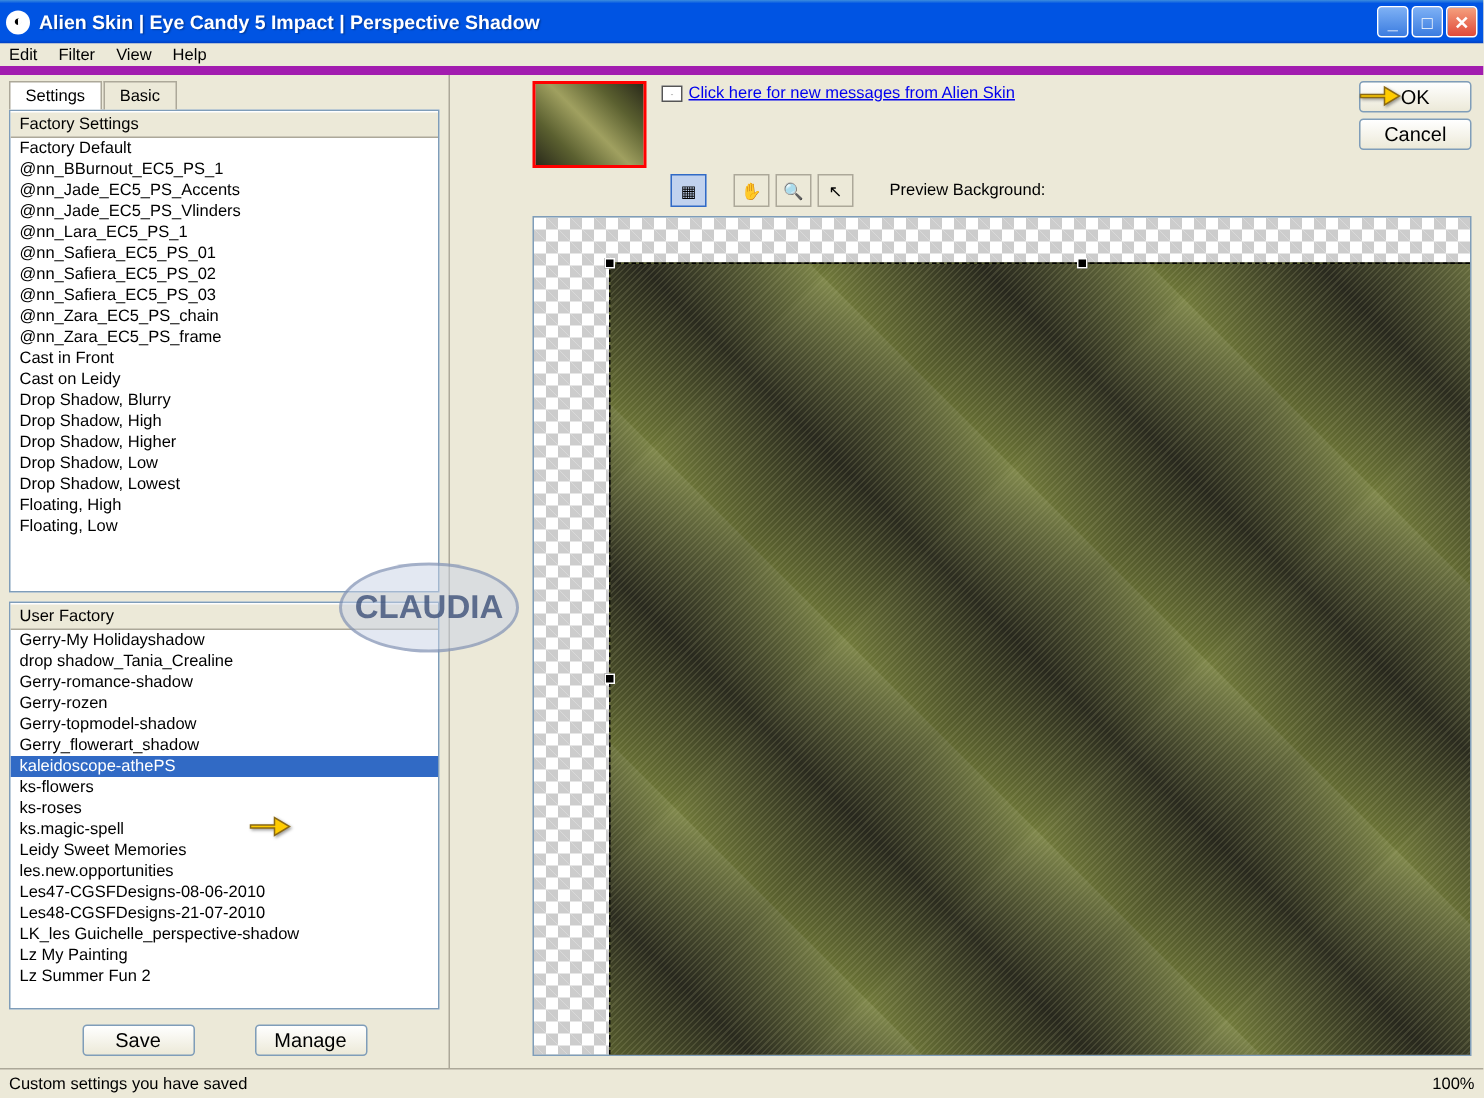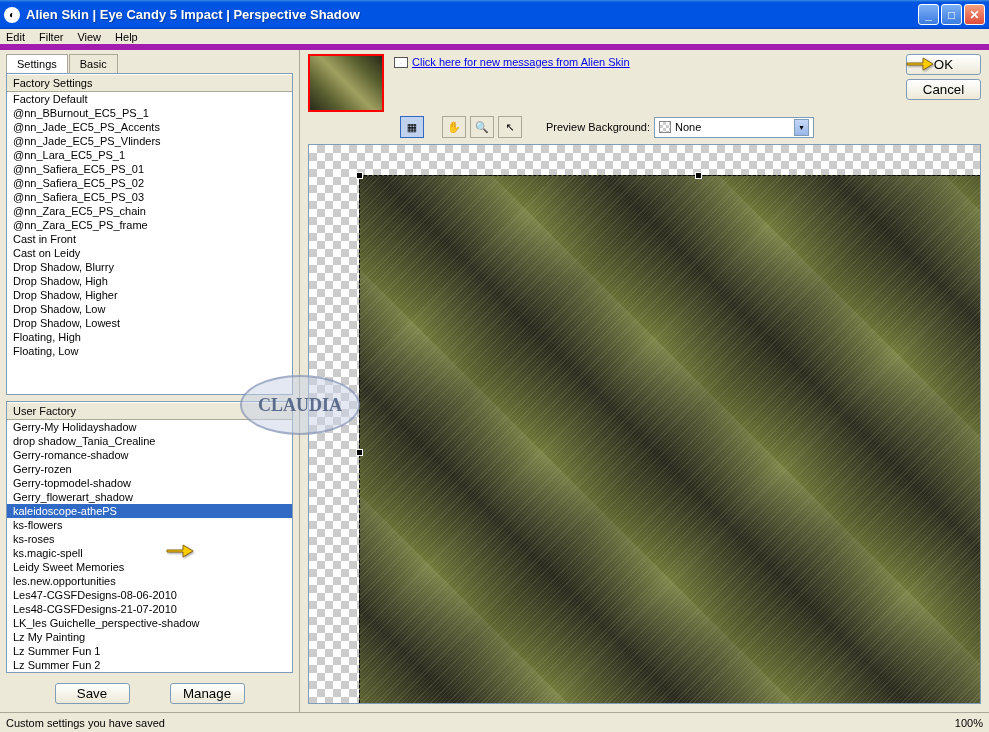--- a/index.html
+++ b/index.html
@@ -6,21 +6,21 @@
 body { font-family: Tahoma, Arial, sans-serif; font-size: 11px; background: #ece9d8; width: 989px; height: 732px; overflow: hidden; position: relative; }
 .titlebar { background: linear-gradient(to bottom, #3c8cde 0%, #0054e3 8%, #0054e3 92%, #003dc0 100%); height: 29px; display: flex; align-items: center; padding: 0 4px; color: white; font-weight: bold; font-size: 13px; }
 .titlebar-icon { width: 16px; height: 16px; background: #fff; border-radius: 50%; margin-right: 6px; display:inline-flex; align-items:center; justify-content:center; color:#000; font-size:10px;}
 .titlebar-text { flex: 1; text-shadow: 1px 1px 1px rgba(0,0,0,0.3); }
 .winbtns { display: flex; gap: 2px; }
 .winbtn { width: 21px; height: 21px; border-radius: 3px; border: 1px solid #fff; display: flex; align-items: center; justify-content: center; font-weight: bold; color: white; font-size: 12px; }
 .winbtn.min, .winbtn.max { background: linear-gradient(to bottom, #7eb1f5, #3b7ce0); }
 .winbtn.close { background: linear-gradient(to bottom, #f5a17e, #e04a3b); }
 .menubar { background: #ece9d8; height: 21px; display: flex; align-items: center; padding: 0 6px; gap: 14px; border-bottom: 6px solid #a21caf; }
 .menubar span { cursor: default; }
-.content { display: flex; height: calc(100% - 29px - 21px - 20px); }
+.content { display: flex; height: calc(100% - 29px - 21px - 20px); gap: 47px; }
 .leftpanel { width: 300px; background: #ece9d8; border-right: 1px solid #aca899; padding: 4px 6px; display: flex; flex-direction: column; }
 .tabs { display: flex; margin-bottom: 0; }
 .tab { padding: 3px 10px; border: 1px solid #aca899; background: #ece9d8; border-bottom: none; margin-right: 1px; position: relative; }
 .tab.active { background: #fff; z-index: 2; }
 .listbox { border-left: 1px solid #7f9db9; border-top: 1px solid #7f9db9; border-right: 1px solid #7f9db9; border-bottom: 1px solid #7f9db9; background: #fff; overflow-y: scroll; }
 .listheader { background: #ece9d8; padding: 2px 6px; border-bottom: 1px solid #aca899; border-top: 1px solid #fff; position: sticky; top: 0; }
 .listitem { padding: 0 6px; line-height: 14px; white-space: nowrap; cursor: default; }
 .listitem.selected { background: #316ac5; color: #fff; }
 .factorybox { height: 322px; margin-bottom: 6px; }
 .userbox { flex: 1; margin-bottom: 6px; }
@@ -42,21 +42,21 @@
 .combo-arrow { margin-left: auto; width: 15px; height: 17px; background: linear-gradient(to bottom,#c7d8f9,#98b7e8); border:1px solid #7f9db9; display:flex; align-items:center; justify-content:center; font-size:8px;}
 .checkerbox { width:12px; height:12px; display:inline-block; background-image: linear-gradient(45deg,#ccc 25%,transparent 25%,transparent 75%,#ccc 75%),linear-gradient(45deg,#ccc 25%,#fff 25%,#fff 75%,#ccc 75%); background-size:6px 6px; background-position:0 0,3px 3px; border:1px solid #888; margin-right:4px;}
 .previewarea { flex:1; margin: 0 8px 8px 8px; border: 1px solid #7f9db9; background-image: linear-gradient(45deg,#ccc 25%,transparent 25%,transparent 75%,#ccc 75%),linear-gradient(45deg,#ccc 25%,#fff 25%,#fff 75%,#ccc 75%); background-size:16px 16px; background-position:0 0,8px 8px; position: relative; overflow: hidden;}
 .previewimg { position:absolute; left:50px; top:30px; right:-50px; bottom:-20px; background: repeating-linear-gradient(45deg, rgba(120,130,60,0.7) 0px, rgba(40,40,30,0.9) 80px, rgba(150,160,90,0.6) 160px), repeating-linear-gradient(-45deg, rgba(100,110,50,0.6) 0px, rgba(30,30,20,0.8) 90px, rgba(140,150,80,0.5) 180px), #3a3a28; border:1px dashed #000; }
 .previewimg::before{content:"";position:absolute;inset:0;background: repeating-linear-gradient(135deg, transparent 0px, transparent 2px, rgba(200,200,150,0.15) 2px, rgba(200,200,150,0.15) 3px);}
 .handle { width:7px; height:7px; background:#000; border:1px solid #fff; position:absolute; }
 .statusbar { height: 20px; background: #ece9d8; border-top: 1px solid #aca899; display: flex; align-items: center; padding: 0 6px; font-size: 11px; }
 .statusbar .zoom { margin-left: auto; }
 .pointer-hand { position:absolute; width:30px; height:22px; pointer-events:none; z-index:100;}
 .pointer-hand svg { filter: drop-shadow(1px 1px 1px rgba(0,0,0,0.4)); }
-.watermark { position:absolute; left:240px; top:375px; width:120px; height:60px; border-radius:50%; background:rgba(200,210,230,0.5); border:2px solid rgba(100,120,160,0.5); display:flex; align-items:center; justify-content:center; font-family:Liberation Serif, serif; font-size:18px; color:rgba(60,80,120,0.8); font-weight:bold; pointer-events:none; z-index:50;}
+.watermark { position:absolute; left:226px; top:375px; width:120px; height:60px; border-radius:50%; background:rgba(200,210,230,0.5); border:2px solid rgba(100,120,160,0.5); display:flex; align-items:center; justify-content:center; font-family:Liberation Sans, sans-serif; font-size:22px; color:rgba(60,80,120,0.8); font-weight:bold; pointer-events:none; z-index:50;}
 ::-webkit-scrollbar { width: 17px; }
 ::-webkit-scrollbar-track { background: #f0ede0; border-left:1px solid #ece9d8;}
 ::-webkit-scrollbar-thumb { background: linear-gradient(to right,#cdd7e9,#bac8e2); border:1px solid #7f9db9; border-radius:2px;}
 ::-webkit-scrollbar-button { background:#cdd7e9; border:1px solid #7f9db9; height:17px; display:block;}
 </style>
 </head>
 <body>
 
 <div class="titlebar">
   <span class="titlebar-icon">◐</span>
@@ -119,21 +119,20 @@
           <div class="listitem selected">kaleidoscope-athePS</div>
           <div class="listitem">ks-flowers</div>
           <div class="listitem">ks-roses</div>
           <div class="listitem">ks.magic-spell</div>
           <div class="listitem">Leidy Sweet Memories</div>
           <div class="listitem">les.new.opportunities</div>
           <div class="listitem">Les47-CGSFDesigns-08-06-2010</div>
           <div class="listitem">Les48-CGSFDesigns-21-07-2010</div>
           <div class="listitem">LK_les Guichelle_perspective-shadow</div>
           <div class="listitem">Lz My Painting</div>
-          <div class="listitem">Lz Summer Fun 1</div>
           <div class="listitem">Lz Summer Fun 2</div>
         </div>
     </div>
 
     <div class="btnrow">
       <button class="stdbtn">Save</button>
       <button class="stdbtn">Manage</button>
     </div>
   </div>
 
@@ -149,25 +148,20 @@
         <span>Click here for new messages from Alien Skin</span>
       </a>
     </div>
     <div class="toolbar2">
       <div class="toolbtn active">▦</div>
       <div style="width:10px"></div>
       <div class="toolbtn">✋</div>
       <div class="toolbtn">🔍</div>
       <div class="toolbtn">↖</div>
       <span class="previewbg-label">Preview Background:</span>
-      <div class="combo">
-        <span class="checkerbox"></span>
-        <span>None</span>
-        <span class="combo-arrow">▾</span>
-      </div>
     </div>
     <div class="previewarea">
       <div class="previewimg">
         <div class="handle" style="left:-4px;top:-4px"></div>
         <div class="handle" style="left:50%;top:-4px"></div>
         <div class="handle" style="left:-4px;top:50%"></div>
 
       </div>
     </div>
   </div>

